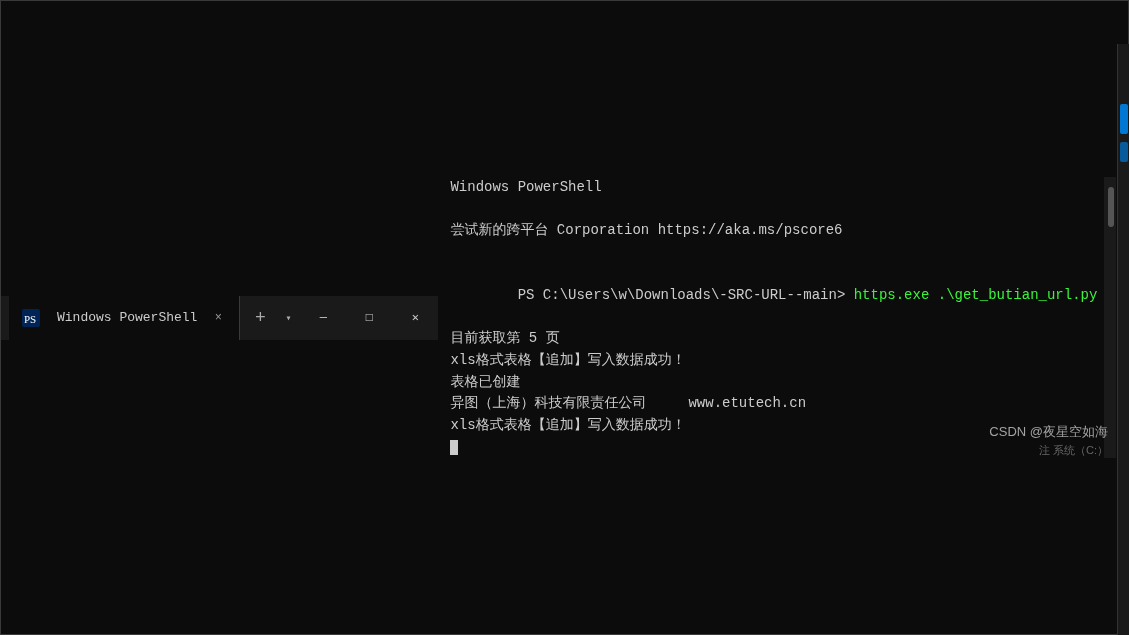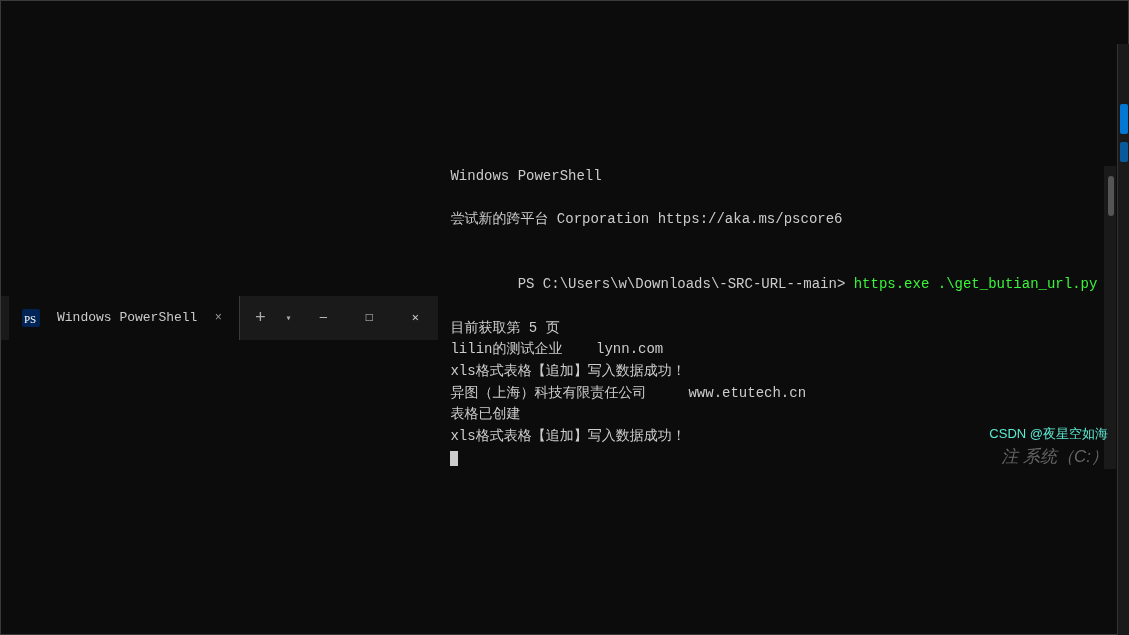--- a/index.html
+++ b/index.html
@@ -200,28 +200,27 @@
       position: absolute;
       bottom: 8px;
       right: 20px;
       color: #666;
       font-size: 12px;
       font-family: Arial, sans-serif;
       text-align: right;
     }
 
     .watermark-name {
-      color: #5eead4;
+      color: #a3a3a3;
       font-size: 13px;
     }
 
     .watermark-system {
       color: #666;
-      font-size: 17px;
-      font-style: italic;
+      font-size: 11px;
     }
 
     
     .blue-accent {
       position: absolute;
       right: 0;
       top: 44px;
       width: 12px;
       height: 591px;
       background: #1a1a1a;
@@ -278,24 +277,23 @@
   <div class="terminal-body">
     <div class="terminal-content">
       <div class="line">Windows PowerShell</div>
       <div class="line">&nbsp;</div>
       <div class="line">尝试新的跨平台 Corporation https://aka.ms/pscore6</div>
       <div class="line">&nbsp;</div>
       <div class="line prompt-line">
         <span class="prompt-path">PS C:\Users\w\Downloads\-SRC-URL--main&gt;</span><span class="prompt-cmd"> https.exe .\get_butian_url.py</span>
       </div>
       <div class="line">目前获取第 5 页</div>
-      <div class="line">lilin的测试企业    lynn.com</div>
       <div class="line">xls格式表格【追加】写入数据成功！</div>
+      <div class="line">表格已创建</div>
       <div class="line">异图（上海）科技有限责任公司     www.etutech.cn</div>
-      <div class="line">表格已创建</div>
       <div class="line">xls格式表格【追加】写入数据成功！</div>
       <div class="line"><span class="cursor"></span></div>
     </div>
 
     <div class="scrollbar-area">
       <div class="scrollbar-thumb"></div>
     </div>
 
     <div class="watermark">
       <div class="watermark-name">CSDN @夜星空如海</div>

